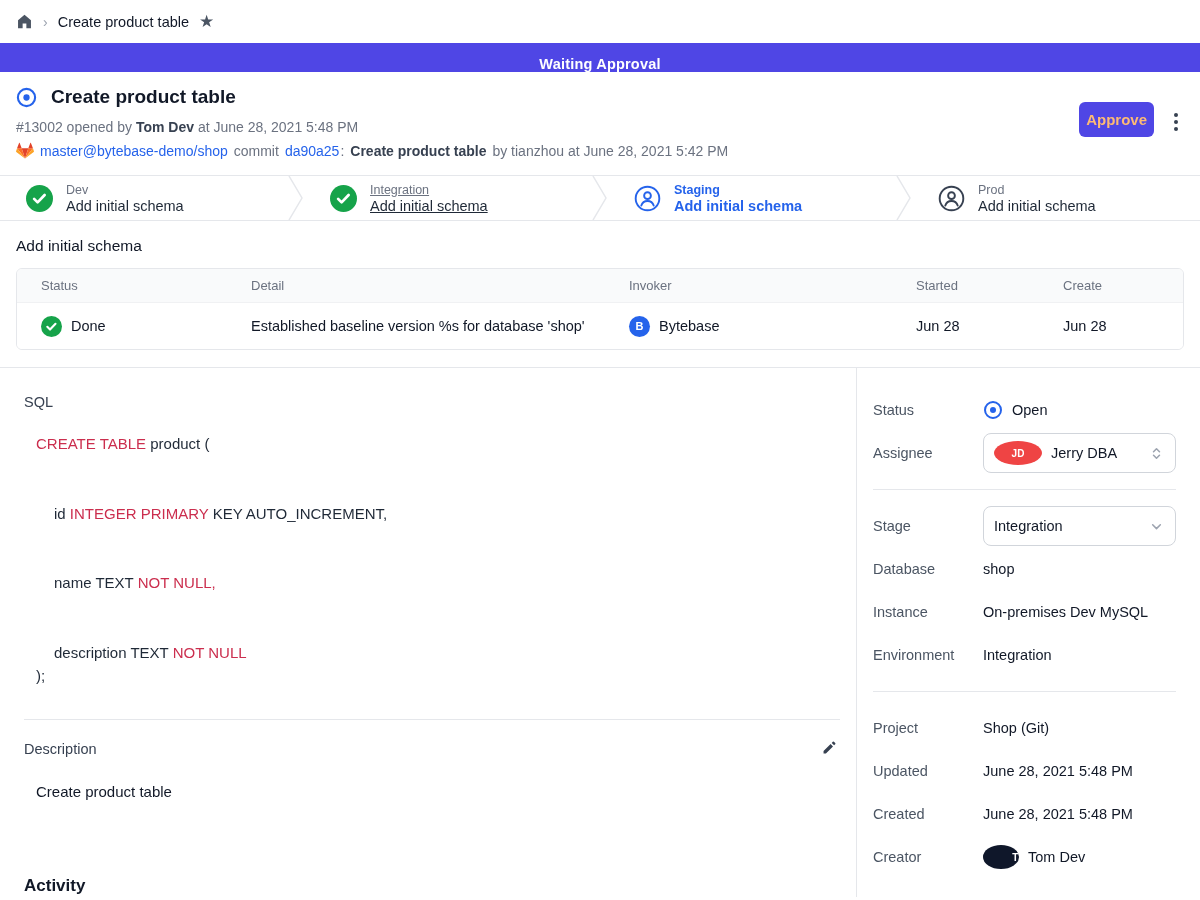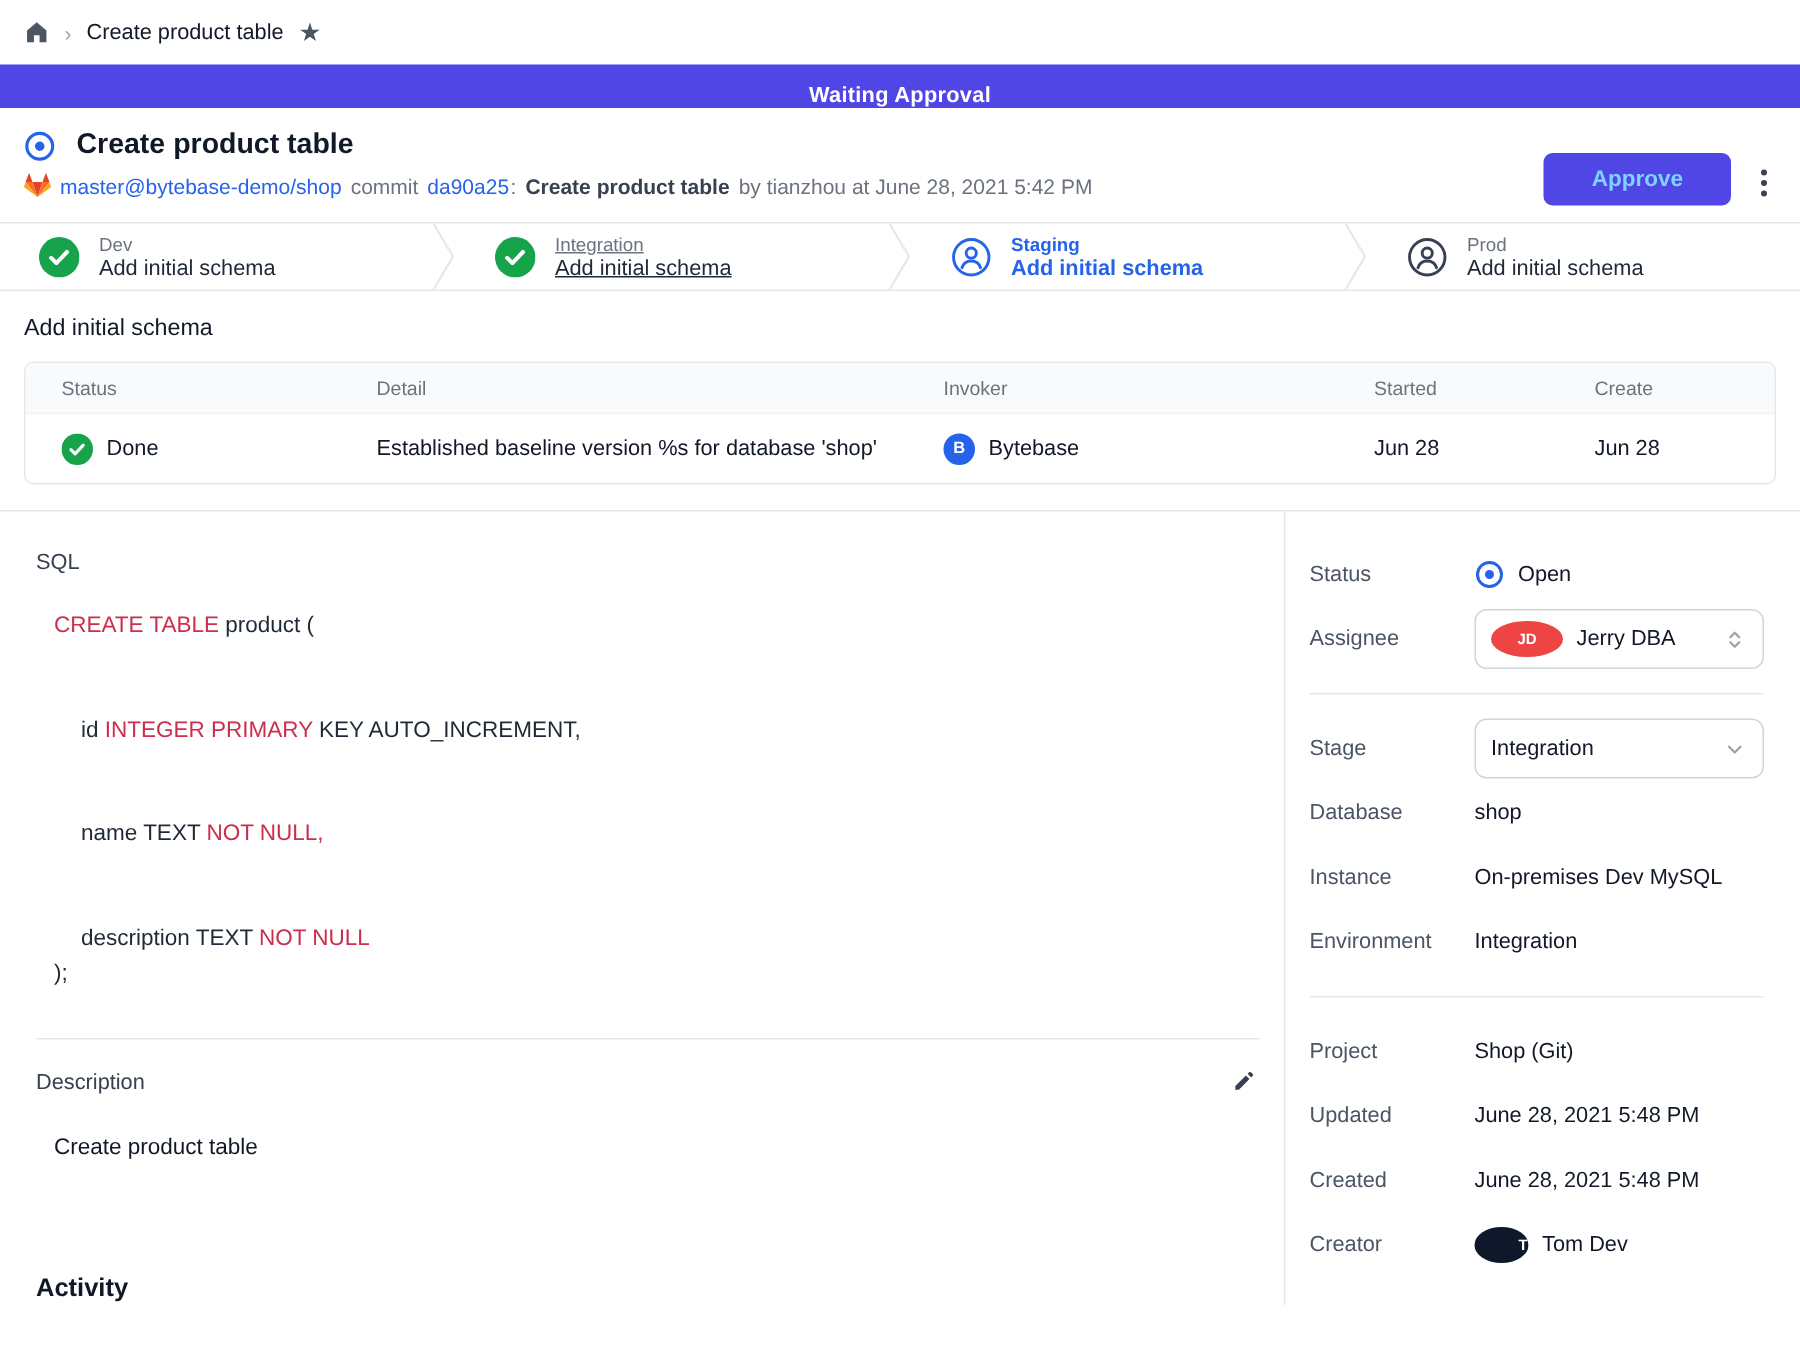--- a/index.html
+++ b/index.html
@@ -18,22 +18,22 @@
 
   
   .issue-header { position:relative; padding:14px 16px 0 16px; }
   .title-row { display:flex; align-items:center; gap:14px; }
   .title-row h1 { font-size:19px; font-weight:700; color:#111827; }
   .meta-line { margin-top:11px; font-size:14px; color:#6b7280; }
   .meta-line .strong { color:#374151; font-weight:700; }
   .commit-line { margin-top:7px; display:flex; align-items:center; gap:6px; font-size:14px; color:#6b7280; }
   .commit-line a { color:#2563eb; text-decoration:none; }
   .commit-line .msg { color:#374151; font-weight:600; }
-  .approve-btn { position:absolute; top:30px; right:46px; background:#4f46e5; color:#7dd3fc; border:none;
-    border-radius:6px; padding:9px 32px; font-size:15px; font-weight:600; font-family:inherit; cursor:pointer; }
+  .approve-btn { position:absolute; top:30px; right:46px; background:#4f46e5; color:#fdba74; border:none;
+    border-radius:6px; padding:9px 7px; font-size:15px; font-weight:600; font-family:inherit; cursor:pointer; }
   .kebab { position:absolute; top:37px; right:18px; display:flex; flex-direction:column; gap:3px; cursor:pointer; padding:4px;}
   .kebab i { width:4px; height:4px; border-radius:50%; background:#374151; }
 
   
   .pipeline { margin-top:16px; border-top:1px solid #e5e7eb; border-bottom:1px solid #e5e7eb;
     height:46px; display:flex; align-items:stretch; }
   .stage { flex:1; display:flex; align-items:center; gap:13px; padding-left:26px; }
   .stage-icon { width:27px; height:27px; flex:0 0 27px; }
   .stage-text .env { font-size:12.5px; color:#6b7280; }
   .stage-text .task { font-size:14.5px; color:#1f2937; margin-top:1px; }
@@ -111,20 +111,25 @@
 
 <div class="issue-header">
   <div class="title-row">
     <span style="display:flex;">
       <svg width="21" height="21" viewBox="0 0 20 20">
           <circle cx="10" cy="10" r="8.2" fill="none" stroke="#2563eb" stroke-width="2"></circle>
           <circle cx="10" cy="10" r="3" fill="#2563eb"></circle>
         </svg>
     </span>
     <h1>Create product table</h1>
+  </div>
+  <div class="meta-line">
+    <span>#13002 opened by</span>
+    <span class="strong">Tom Dev</span>
+    <span>at June 28, 2021 5:48 PM</span>
   </div>
   <div class="commit-line">
     <span style="display:flex;">
       <svg width="18" height="17" viewBox="0 0 24 22">
         <path fill="#E24329" d="M12 21.5l4.4-13.5H7.6L12 21.5z"></path>
         <path fill="#FC6D26" d="M12 21.5L7.6 8H1.4L12 21.5z"></path>
         <path fill="#FCA326" d="M1.4 8L.1 12.1c-.1.4 0 .8.3 1L12 21.5 1.4 8z"></path>
         <path fill="#E24329" d="M1.4 8h6.2L4.9.9c-.1-.4-.7-.4-.8 0L1.4 8z"></path>
         <path fill="#FC6D26" d="M12 21.5L16.4 8h6.2L12 21.5z"></path>
         <path fill="#FCA326" d="M22.6 8l1.3 4.1c.1.4 0 .8-.3 1L12 21.5 22.6 8z"></path>

